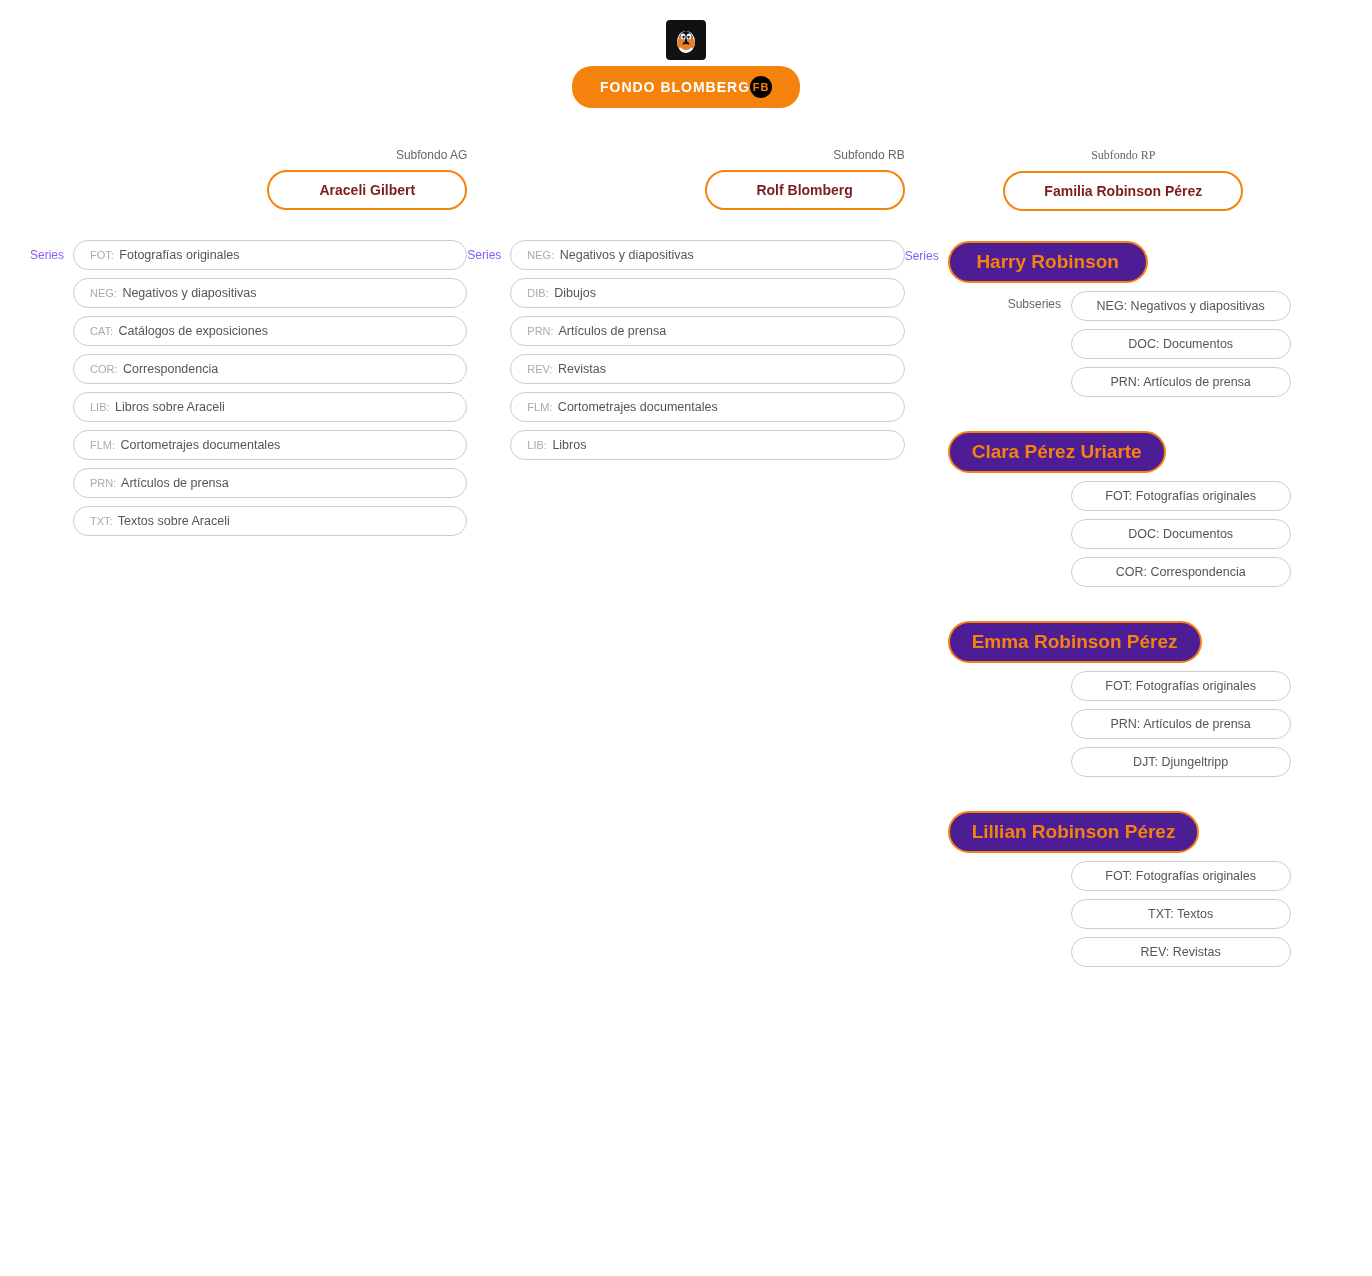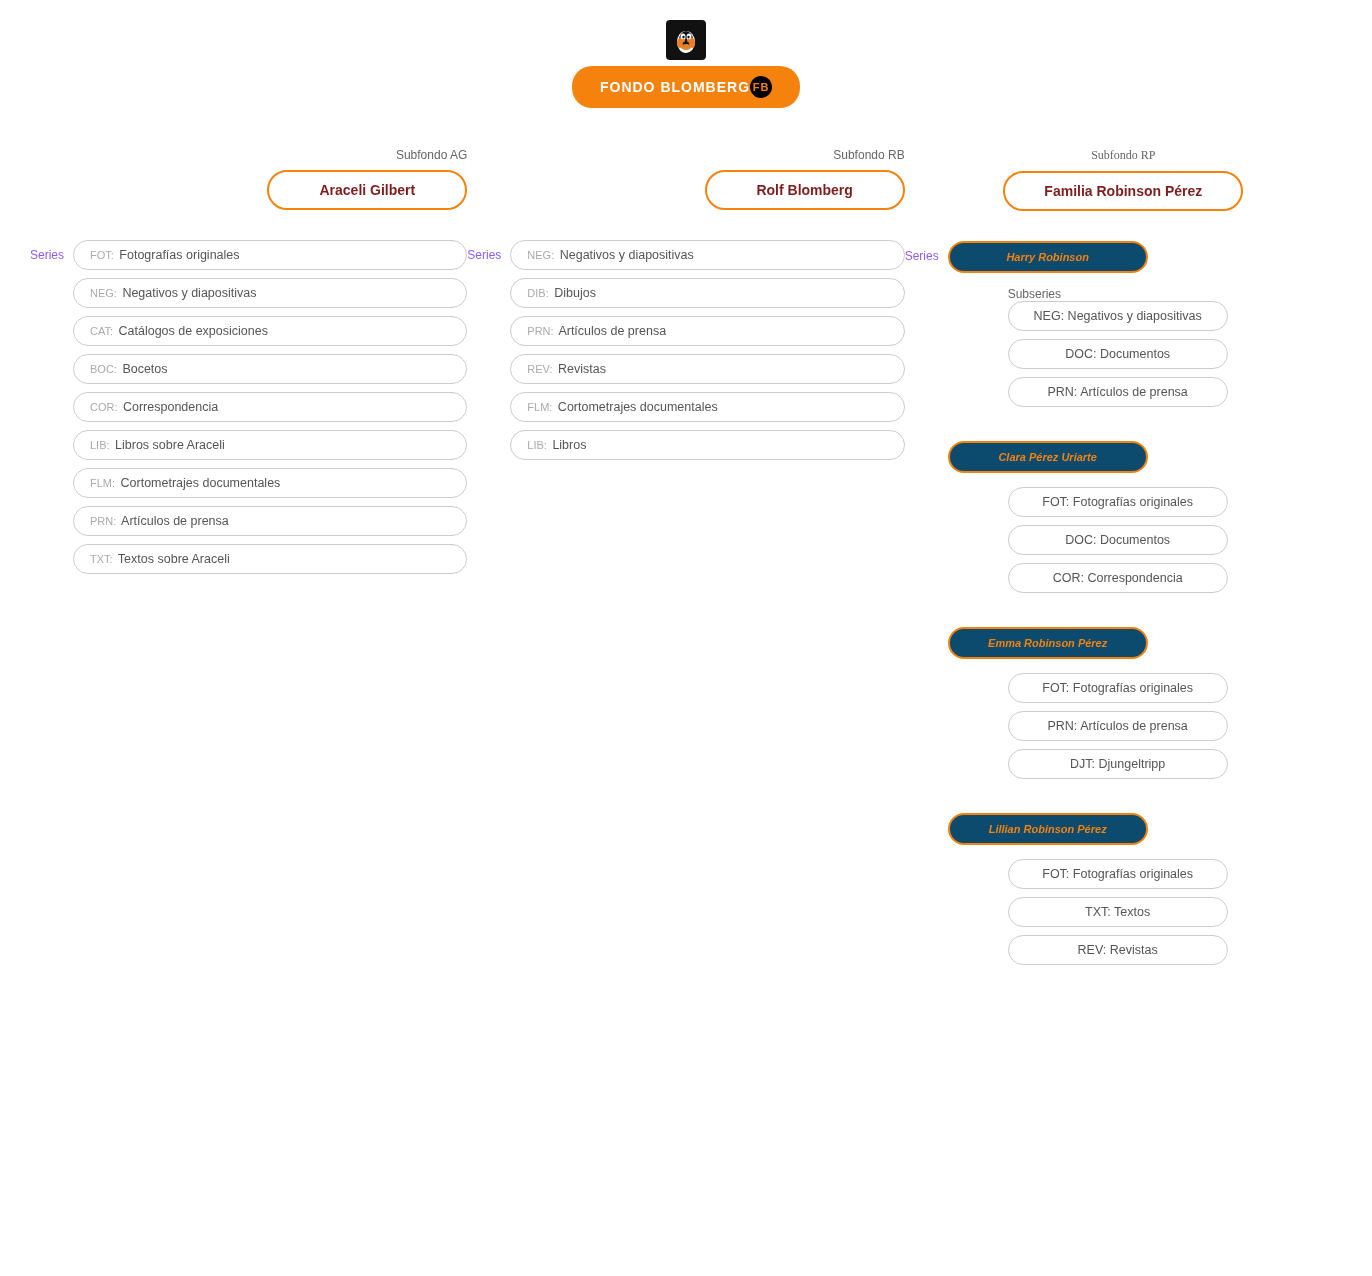--- a/index.html
+++ b/index.html
@@ -164,37 +164,36 @@
       width: 100%;
       margin-top: 10px;
     }
 
     .person-section {
       margin-bottom: 10px;
       width: 100%;
     }
 
     .person-btn {
-      background: #0c4a6e;
+      background: #4c1d95;
       color: #f5820d;
       border: 2.5px solid #f5820d;
       border-radius: 25px;
       padding: 8px 22px;
-      font-size: 11px;
+      font-size: 19px;
       font-weight: bold;
       cursor: pointer;
       margin-bottom: 8px;
       min-width: 200px;
-      font-style: italic;
     }
 
     .subseries-section {
       margin-left: 60px;
       display: flex;
-      flex-direction: column;
+      flex-direction: row;
       align-items: flex-start;
       gap: 0;
       margin-bottom: 8px;
     }
 
     .subseries-label {
       font-size: 12px;
       color: #666;
       margin-right: 8px;
       margin-top: 6px;
@@ -261,21 +260,20 @@
 
     <div class="column">
       <div class="subfondo-label">Subfondo AG</div>
       <button class="subfondo-btn">Araceli Gilbert</button>
       <div class="series-row">
         <span class="series-label">Series</span>
         <div class="series-list col1-items">
           <button class="item-btn"><span class="code">FOT:</span> Fotografías originales</button>
           <button class="item-btn"><span class="code">NEG:</span> Negativos y diapositivas</button>
           <button class="item-btn"><span class="code">CAT:</span> Catálogos de exposiciones</button>
-          <button class="item-btn"><span class="code">BOC:</span> Bocetos</button>
           <button class="item-btn"><span class="code">COR:</span> Correspondencia</button>
           <button class="item-btn"><span class="code">LIB:</span> Libros sobre Araceli</button>
           <button class="item-btn"><span class="code">FLM:</span> Cortometrajes documentales</button>
           <button class="item-btn"><span class="code">PRN:</span> Artículos de prensa</button>
           <button class="item-btn"><span class="code">TXT:</span> Textos sobre Araceli</button>
         </div>
       </div>
     </div>
 
     <div class="column">

